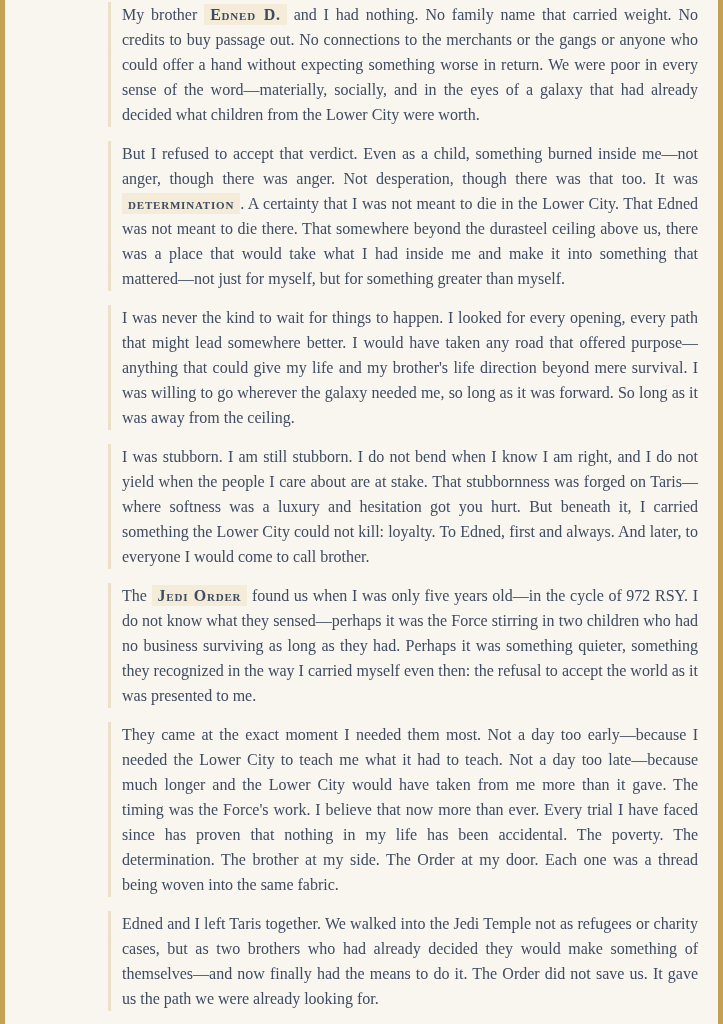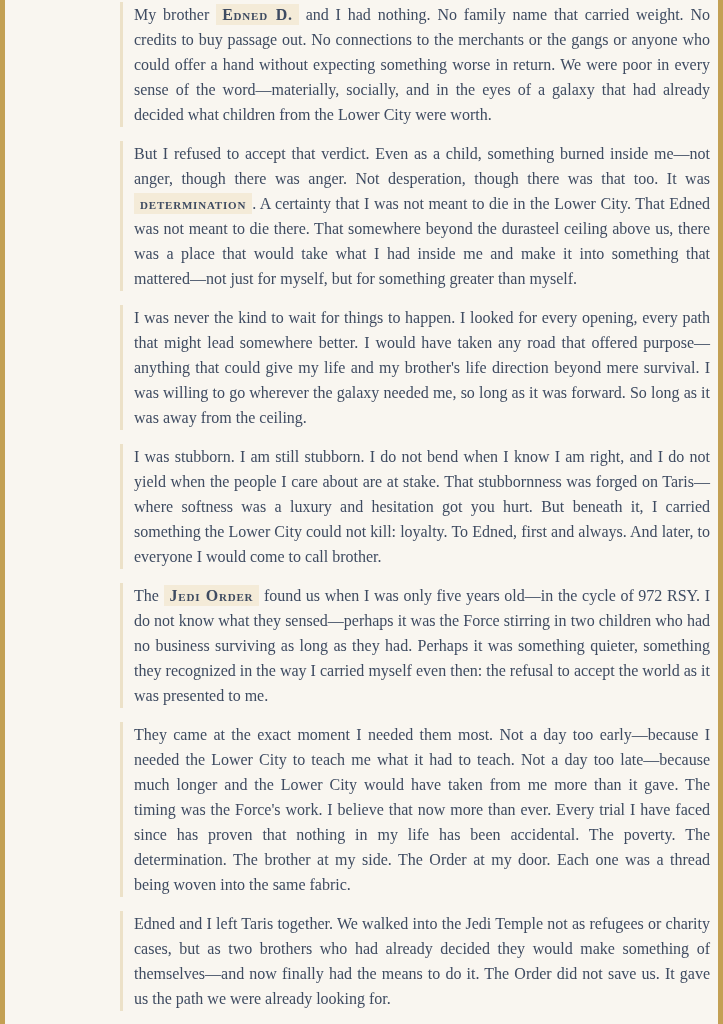--- a/index.html
+++ b/index.html
@@ -19,22 +19,21 @@
     position: absolute;
     top: 0;
     bottom: 0;
     width: 5px;
     background: #c3a054;
   }
   .accent-bar.left  { left: 0; }
   .accent-bar.right { right: 0; }
   .content {
     position: relative;
-    padding: 2px 60px 0 72px;
-    margin-left: 48px;
+    padding: 2px 60px 0 108px;
   }
   .para {
     border-left: 3px solid #ece1c8;
     padding-left: 11px;
     margin-bottom: 14px;
     width: 590px;
     font-size: 16px;
     line-height: 25px;
     color: #3e4b61;
     text-align: justify;

